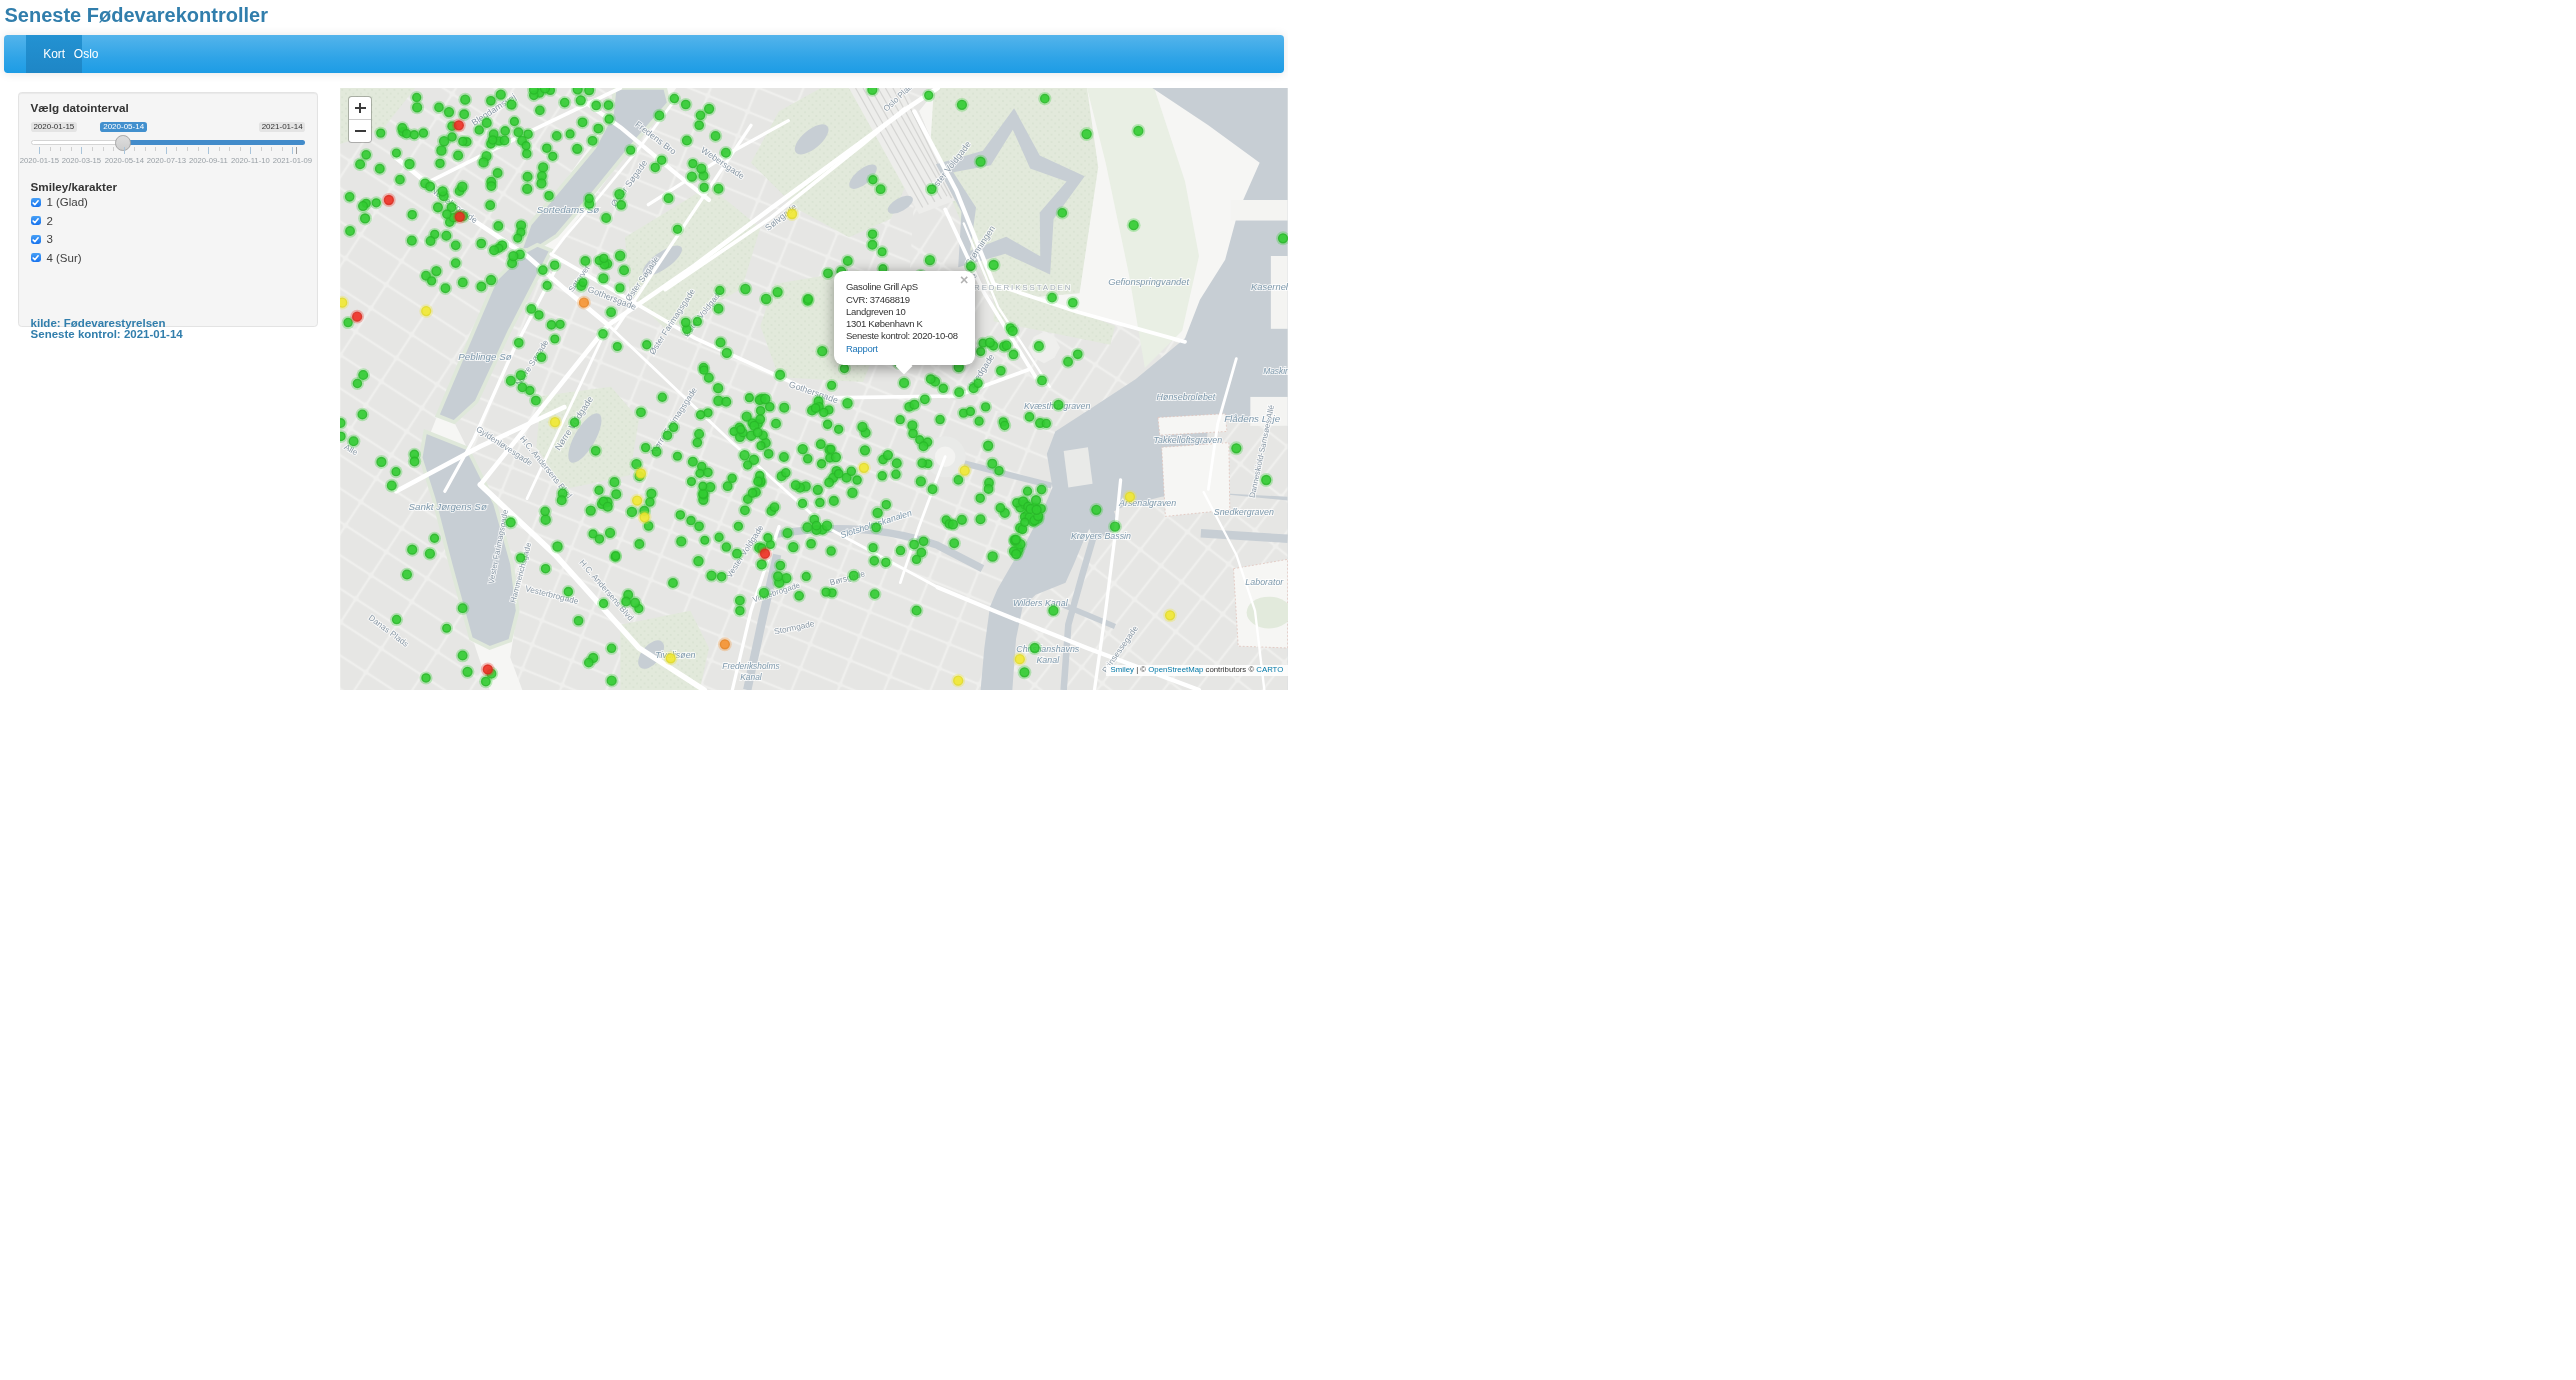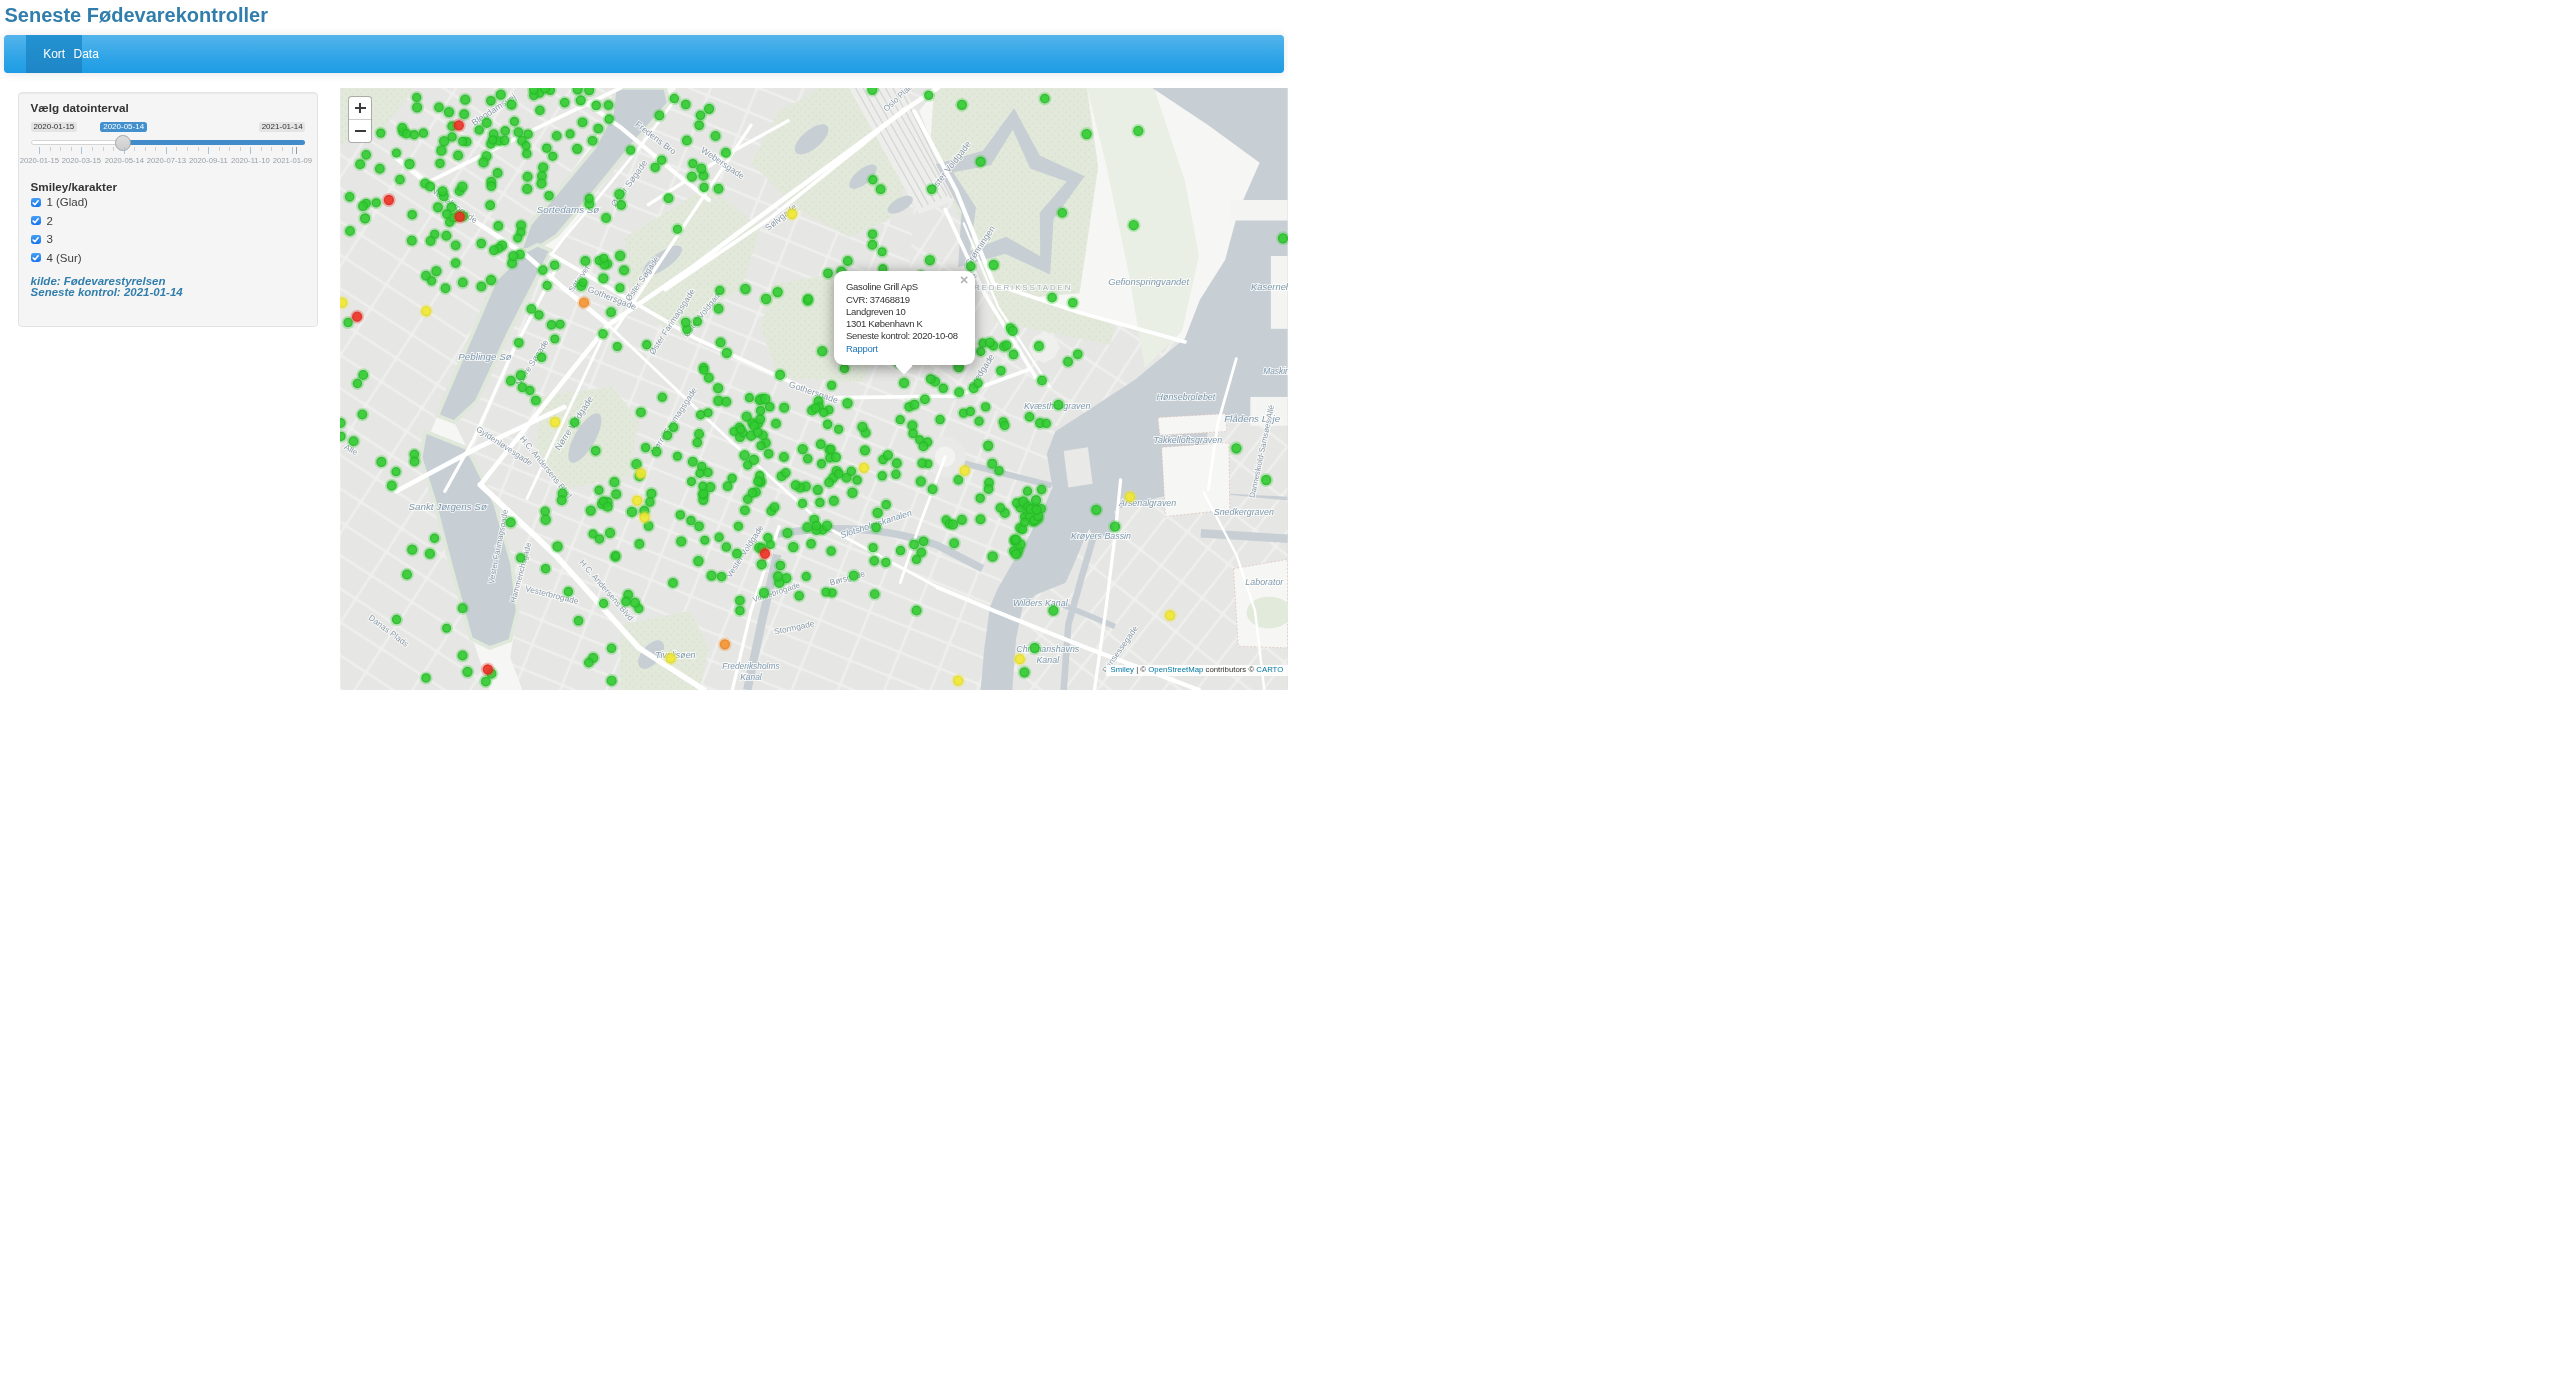--- a/index.html
+++ b/index.html
@@ -15,21 +15,21 @@
 .track { position:absolute; left:12px; top:47px; width:273px; height:5px; background:#fff; border:0.9px solid #d4d4d4; border-radius:3.7px; }
 .bar { position:absolute; left:105px; top:47px; width:181px; height:5px; background:#428bca; border-radius:0 3.7px 3.7px 0; }
 .handle { position:absolute; left:96px; top:42px; width:15.7px; height:15.7px; border-radius:50%;
   background:linear-gradient(#dedede,#cdcdcd); border:0.9px solid #a6a6a6; }
 .tick { position:absolute; width:0.9px; height:4.2px; background:#cfcfcf; top:54px; }
 .tick.mj { background:#a9c4da; height:6.5px; width:1.1px; }
 .gridtxt { position:absolute; top:63px; font-size:7.7px; color:#99a0a6; transform:translateX(-50%); white-space:nowrap; }
 .cb { position:absolute; left:12px; width:9.2px; height:9.2px; border-radius:2.4px; background:linear-gradient(#47a0f6,#1873ee); }
 .cb svg { position:absolute; left:0; top:0; }
 .cblab { position:absolute; left:27px; font-size:11.5px; color:#404040; }
-.itlink { position:absolute; left:11.2px; font-weight:bold; font-style:italic; font-size:11.5px; color:#317eac; }
+.itlink { position:absolute; left:11.2px; font-weight:bold; font-size:11.5px; color:#317eac;margin-top:42px; }
 #map { position:absolute; left:340px; top:88px; width:948px; height:603px; overflow:hidden; background:#f6f6f4; }
 #mapsvg text { fill:#8b9aa7; paint-order:stroke; stroke:#ffffff; stroke-width:2px; stroke-opacity:.75; }
 #mapsvg text.w { fill:#7e99ac; font-style:italic; font-weight:normal; }
 #mapsvg text.a { fill:#a3aeb7; font-weight:normal; }
 #mapsvg text { text-anchor:middle; }
 .zoomctl { position:absolute; left:8.4px; top:7.5px; width:24px; background:#fff; border:1.9px solid rgba(0,0,0,.25);
   border-radius:3.7px; background-clip:padding-box; }
 .zbtn { position:relative; width:100%; height:22.6px; }
 .zbtn+.zbtn { border-top:0.9px solid #ccc; }
 .ph { position:absolute; left:50%; top:50%; width:10.3px; height:2.2px; margin:-1.1px 0 0 -5.1px; background:#3a3a3a; }
@@ -40,21 +40,21 @@
 .popup .x { position:absolute; right:6.5px; top:2.8px; font-size:11.2px; color:#b2b2b2; font-weight:bold; }
 .ptail { position:absolute; left:558px; top:272px; width:12px; height:12px; background:#fff; transform:rotate(45deg); }
 .attrib { position:absolute; right:0; bottom:15.4px; background:rgba(255,255,255,.85); font-size:7.8px; line-height:10.3px;
   padding:0 4.7px; color:#333; }
 .attrib span { color:#0078A8; }
 </style></head>
 <body>
 <div class="title">Seneste Fødevarekontroller</div>
 <div class="navbar">
   <div class="tab active" style="left:22px;width:56px;">Kort</div>
-  <div class="tab" style="left:64px;width:36px;">Data</div>
+  <div class="tab" style="left:64px;width:36px;">Oslo</div>
 </div>
 <div class="well">
   <div class="ctl" style="left:11.2px;top:7.5px;">Vælg datointerval</div>
   <div class="irs-lbl" style="left:11.2px;top:29px;">2020-01-15</div>
   <div class="irs-lbl irs-from" style="left:81px;top:29px;">2020-05-14</div>
   <div class="irs-lbl" style="right:12px;top:29px;">2021-01-14</div>
   <div class="track"></div>
     <div class="bar"></div>
     <div class="handle"></div>
   <div class="tick mj" style="left:20px;"></div>

